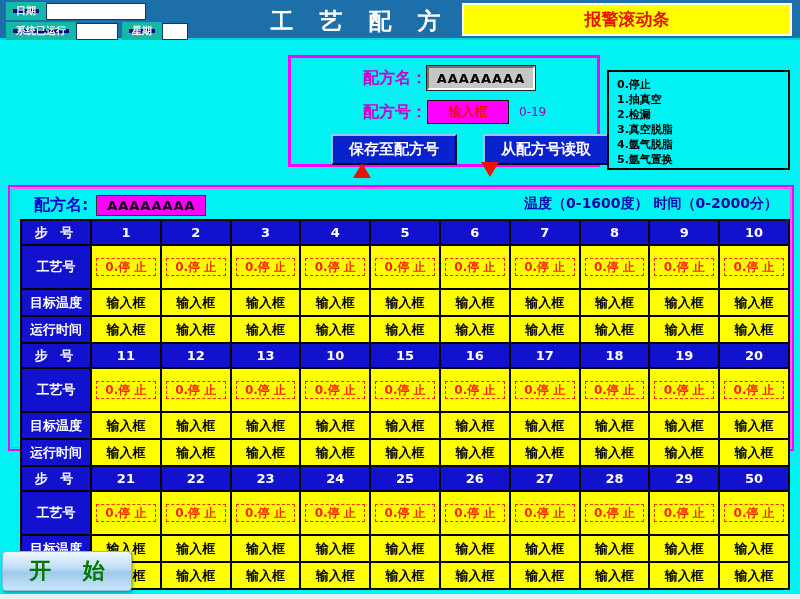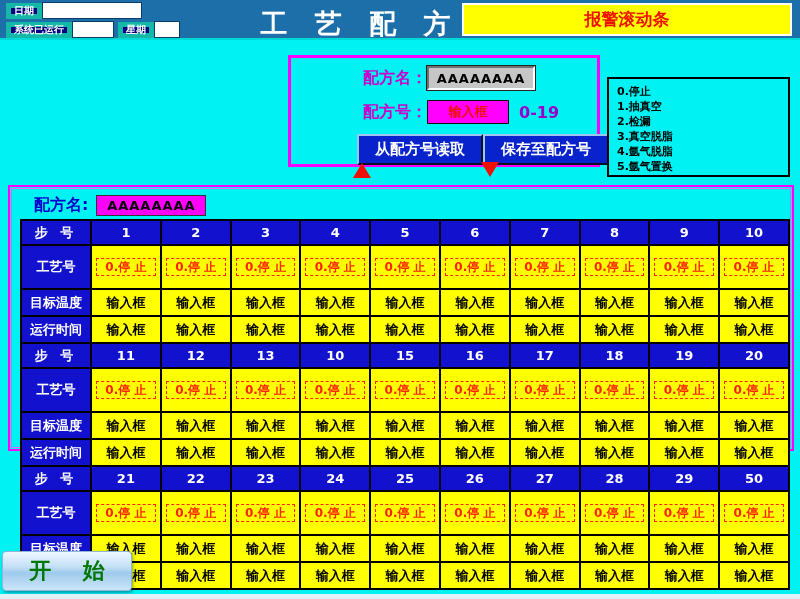--- a/index.html
+++ b/index.html
@@ -3,40 +3,40 @@
 <meta charset="utf-8">
 <style>
   * { margin:0; padding:0; box-sizing:border-box; }
   html,body { width:800px; height:599px; overflow:hidden; }
   body { font-family:"DejaVu Sans","Liberation Sans",sans-serif; background:#00F2F2; position:relative; }
 
   
   .topbar { position:absolute; left:0; top:0; width:800px; height:40px; background:#1C6FA8; border-bottom:2px solid #00d8d8; }
   .tl-fields { position:absolute; left:6px; top:2px; }
   .tl-row { display:flex; align-items:center; margin-bottom:2px; }
-  .tl-label { background:#000080; color:#fff; font-size:10px; font-weight:bold; padding:2px 3px; height:16px; display:flex; align-items:center; white-space:nowrap; border:5px solid #14b8a6; }
+  .tl-label { background:#000080; color:#fff; font-size:10px; font-weight:bold; padding:2px 3px; height:16px; display:flex; align-items:center; white-space:nowrap; border:7px solid #14b8a6; }
   .tl-input { background:#fff; height:17px; border:1px solid #0a3a66; }
   .w100{width:100px}.w42{width:42px}.w26{width:26px}
-  .main-title { position:absolute; left:250px; top:6px; width:220px; text-align:center; color:#fff; font-size:27px; font-weight:bold; letter-spacing:9px; white-space:nowrap; }
+  .main-title { position:absolute; left:250px; top:6px; width:220px; text-align:center; color:#fff; font-size:23px; font-weight:bold; letter-spacing:9px; white-space:nowrap; }
   .alarm-bar { position:absolute; left:462px; top:3px; width:330px; height:33px; background:#FFFF00; border:2px solid #fff; color:#EE1100; font-size:17px; font-weight:bold; display:flex; align-items:center; justify-content:center; }
 
   
   .recipe-panel { position:absolute; left:288px; top:55px; width:312px; height:112px; border:3px solid #FF00FF; background:#00F2F2; }
   .rp-row { position:absolute; display:flex; align-items:center;padding-left:24px; }
   .rp-label { color:#CC00CC; font-size:16px; font-weight:bold; white-space:nowrap; }
   .rp-name-box { width:108px; height:24px; background:#C6C6C6; border-top:2px solid #707070; border-left:2px solid #707070; border-right:2px solid #fff; border-bottom:2px solid #fff; outline:1px solid #222; color:#000; font-weight:bold; font-size:13px; display:flex; align-items:center; justify-content:center; letter-spacing:1px; }
   .rp-num-box { width:82px; height:24px; background:#FF00FF; border:1px solid #111; color:#EE1100; font-weight:bold; font-size:13px; display:flex; align-items:center; justify-content:center; }
-  .rp-range { color:#9900CC; font-size:16px; font-weight:bold; margin-left:10px; }
+  .rp-range { color:#9900CC; font-size:12px; font-weight:normal; margin-left:10px; }
   .rp-btn { width:126px; height:31px; background:#0822CC; color:#fff; font-size:15px; font-weight:bold; display:flex; align-items:center; justify-content:center; border-top:2px solid #9cc6ee; border-left:2px solid #9cc6ee; border-right:2px solid #001022; border-bottom:2px solid #001022; cursor:pointer; white-space:nowrap; }
 
   .arrow-up { position:absolute; left:353px; top:163px; width:0; height:0; border-left:9px solid transparent; border-right:9px solid transparent; border-bottom:15px solid #EE1100; }
   .arrow-down { position:absolute; left:481px; top:162px; width:0; height:0; border-left:9px solid transparent; border-right:9px solid transparent; border-top:15px solid #EE1100; }
 
   
-  .legend { position:absolute; left:607px; top:77px; width:183px; height:100px; border:2px solid #000; padding:4px 0 6px 8px; }
+  .legend { position:absolute; left:607px; top:70px; width:183px; height:100px; border:2px solid #000; padding:4px 0 6px 8px; }
   .legend-col { position:absolute; top:5px; left:8px; }
   .legend-col.right { left:94px; top:23px; }
   .legend-item { font-size:11px; font-weight:bold; color:#000; line-height:15px; white-space:nowrap; }
 
   
   .table-panel { position:absolute; left:8px; top:185px; width:786px; height:266px; border:2px solid #FF00FF; }
   .table-panel-inner { position:absolute; inset:1px; border:1px solid #FF55FF; padding:2px 0 0 6px; }
   .tp-header { height:28px; display:flex; align-items:center; padding-left:16px; position:relative; }
   .tp-name-label { color:#0000CC; font-size:16px; font-weight:bold; margin-right:8px; white-space:nowrap; }
   .tp-name-box { width:110px; height:21px; background:#FF00FF; border:1px solid #333; color:#000; font-size:13px; font-weight:bold; display:flex; align-items:center; justify-content:center; letter-spacing:1px; }
@@ -80,22 +80,22 @@
   <div class="rp-row" style="left:48px; top:8px;">
     <span class="rp-label">配方名：</span>
     <div class="rp-name-box">AAAAAAAA</div>
   </div>
   <div class="rp-row" style="left:48px; top:42px;">
     <span class="rp-label">配方号：</span>
     <div class="rp-num-box">输入框</div>
     <span class="rp-range">0-19</span>
   </div>
   <div class="rp-row" style="left:16px; top:76px;">
+    <div class="rp-btn">保存至配方号</div>
     <div class="rp-btn" style="margin-left:26px">从配方号读取</div>
-    <div class="rp-btn">保存至配方号</div>
   </div>
 </div>
 
 <div class="arrow-up"></div>
 <div class="arrow-down"></div>
 
 <div class="legend">
   <div class="legend-col">
     <div class="legend-item">0.停止</div>
     <div class="legend-item">1.抽真空</div>
@@ -104,20 +104,21 @@
     <div class="legend-item">4.氩气脱脂</div>
     <div class="legend-item">5.氩气置换</div>
   </div>
 </div>
 
 <div class="table-panel">
   <div class="table-panel-inner">
     <div class="tp-header">
       <span class="tp-name-label">配方名:</span>
       <div class="tp-name-box">AAAAAAAA</div>
+      <span class="tp-range-note">温度（0-1600度）  时间（0-2000分）</span>
     </div>
     <table class="recipe">
       <colgroup>
           <col class="label-col">
           <col span="10">
         </colgroup>
       <tbody id="recipe-tbody">
           <tr class="row-step">
             <th>步 号</th>
             <td>1</td>

